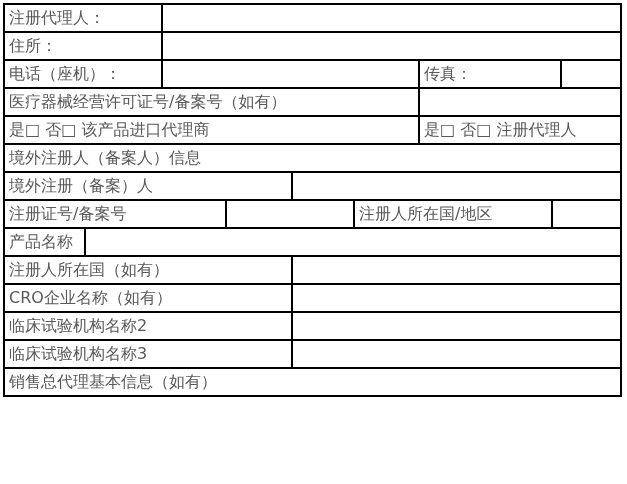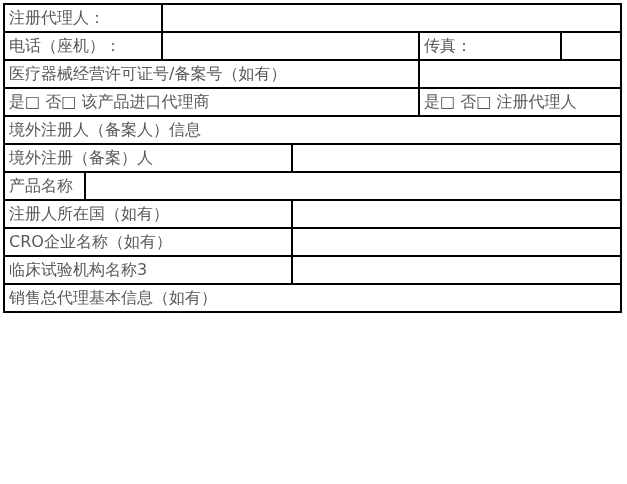--- a/index.html
+++ b/index.html
@@ -60,20 +60,24 @@
         <col style="width:9px">
         <col style="width:60px">
     </colgroup>
 
     <tbody>
         <tr>
       <td colspan="2">注册代理人：</td>
       <td colspan="7" class="input-cell"></td>
     </tr>
 
+    <tr>
+      <td colspan="2">住所：</td>
+      <td colspan="7" class="input-cell"></td>
+    </tr>
 
 
     <tr>
       <td colspan="2">电话（座机）：</td>
       <td colspan="4" class="input-cell"></td>
       <td colspan="2">传真：</td>
       <td colspan="1" class="input-cell"></td>
     </tr>
 
 
@@ -89,37 +93,47 @@
 
     <tr>
       <td colspan="9" class="section-header">境外注册人（备案人）信息</td>
     </tr>
 
     <tr>
       <td colspan="4">境外注册（备案）人</td>
       <td colspan="5" class="input-cell"></td>
     </tr>
 
+    <tr>
+      <td colspan="3">注册证号/备案号</td>
+      <td colspan="2" class="input-cell"></td>
+      <td colspan="2">注册人所在国/地区</td>
+      <td colspan="2" class="input-cell"></td>
+    </tr>
 
     <tr>
       <td colspan="1">产品名称</td>
       <td colspan="8" class="input-cell"></td>
     </tr>
 
     <tr>
       <td colspan="4">注册人所在国（如有）</td>
       <td colspan="5" class="input-cell"></td>
     </tr>
 
     <tr>
       <td colspan="4">CRO企业名称（如有）</td>
       <td colspan="5" class="input-cell"></td>
     </tr>
 
 
+    <tr>
+      <td colspan="4">临床试验机构名称2</td>
+      <td colspan="5" class="input-cell"></td>
+    </tr>
 
     <tr>
       <td colspan="4">临床试验机构名称3</td>
       <td colspan="5" class="input-cell"></td>
     </tr>
 
     <tr>
       <td colspan="9" class="section-header">销售总代理基本信息（如有）</td>
     </tr>
   </tbody>

